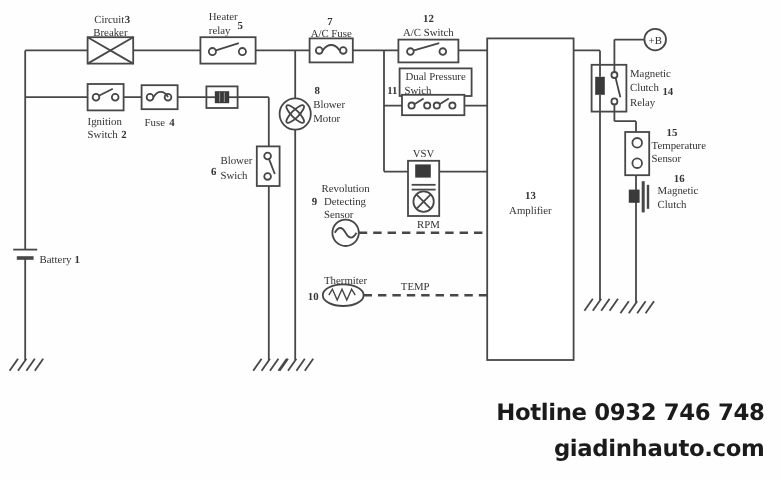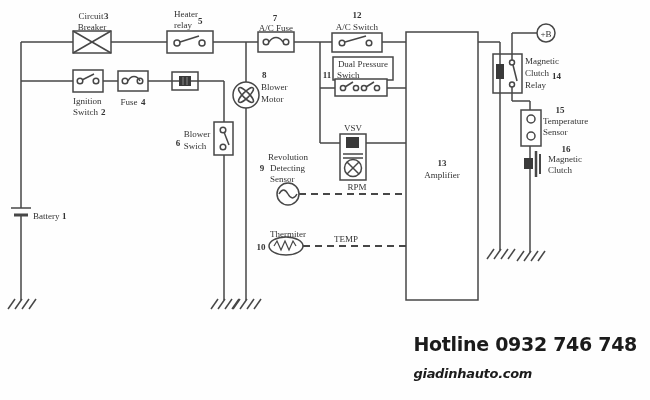--- a/index.html
+++ b/index.html
@@ -1,24 +1,24 @@
 <!DOCTYPE html>
 <html><head>
 <meta charset="utf-8">
 <style>
   html,body{margin:0;padding:0;background:#fff;}
   #stage{position:relative;width:650px;height:400px;background:#fefefe;overflow:hidden;
          font-family:"Liberation Serif", serif;}
   svg text{font-family:"Liberation Serif", serif;font-size:9px;fill:#333;}
   svg text.num{font-weight:bold;}
   svg text.mid{text-anchor:middle;}
-  .footer{position:absolute;right:13px;top:329px;text-align:left;
+  .footer{position:absolute;right:13px;top:329px;text-align:right;
           font-family:"DejaVu Sans", sans-serif;font-weight:bold;color:#1b1b1b;}
   .footer .l1{font-size:19px;letter-spacing:-0.3px;line-height:30px;}
-  .footer .l2{font-size:13px;letter-spacing:-0.3px;line-height:30px;font-style:italic;}
+  .footer .l2{font-size:19px;letter-spacing:-0.3px;line-height:30px;}
 </style>
 </head>
 <body>
 
 <div id="stage">
 <svg width="650" height="400" viewBox="0 0 650 400">
   <defs>
     <g id="gnd" stroke="#474747" stroke-width="1.5">
       <line x1="-13" y1="9" x2="-6" y2="-1"></line>
       <line x1="-6" y1="9" x2="1" y2="-1"></line>

